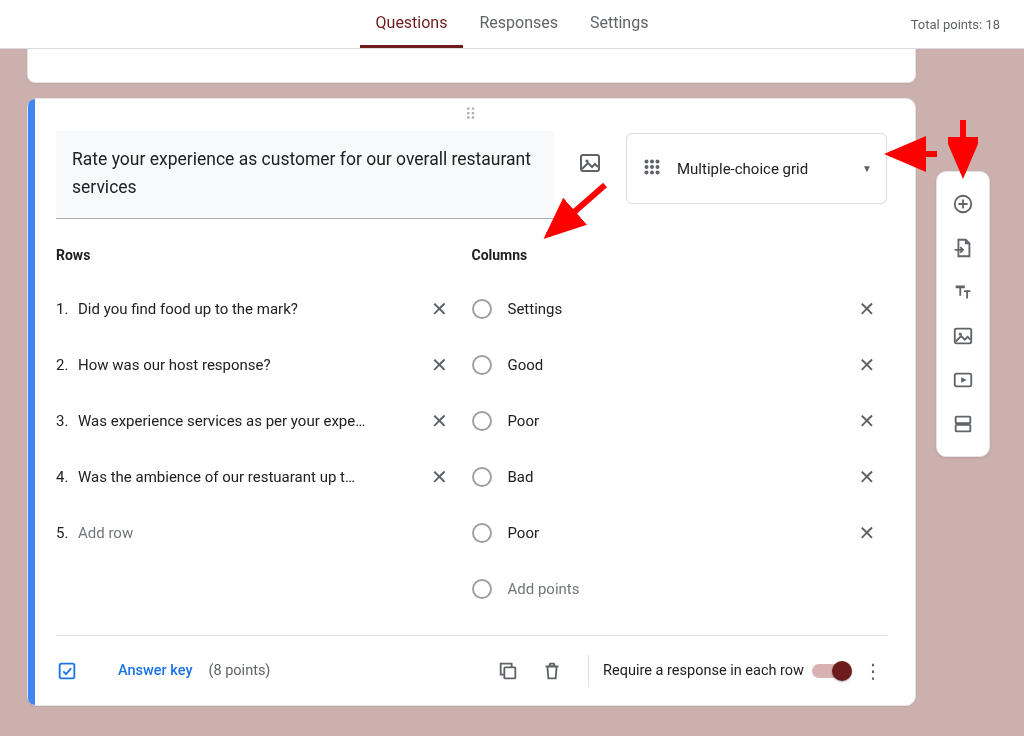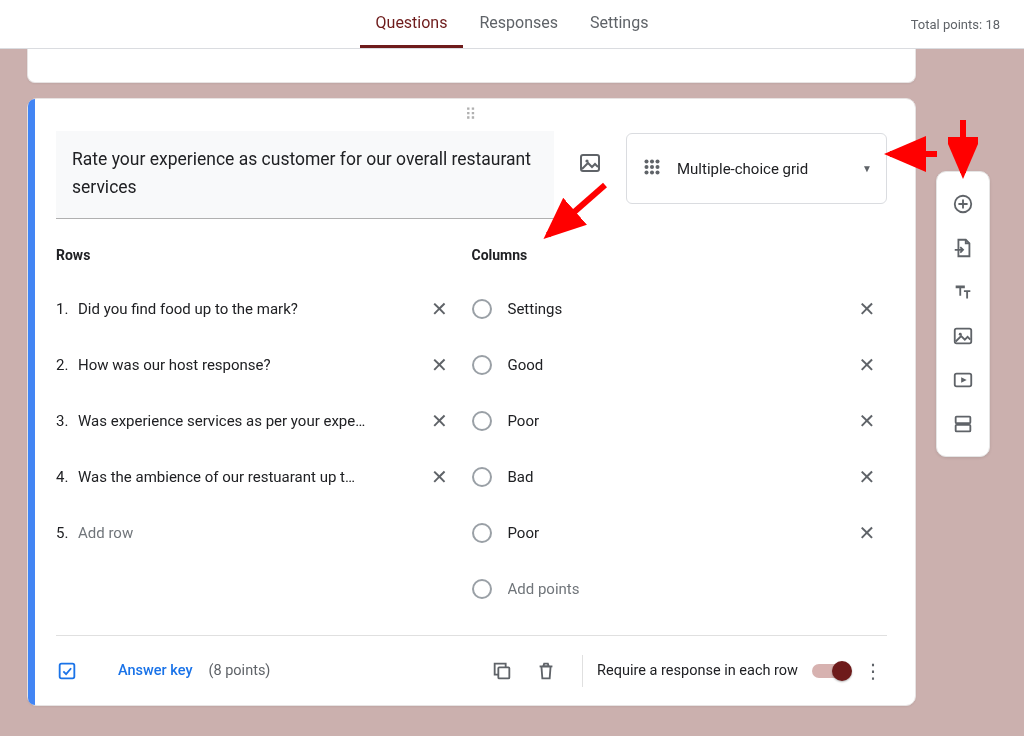--- a/index.html
+++ b/index.html
@@ -187,21 +187,21 @@
   .spacer { flex:1; }
   .footer-icon {
     width: 44px; height: 44px;
     display:flex; align-items:center; justify-content:center;
     color:#5f6368; cursor:pointer;
   }
   .vdiv {
     width: 1px; height: 32px; background:#e0e0e0;
     margin: 0 14px;
   }
-  .req { font-size: 14.5px; color:#202124; margin-right: 14px; }
+  .req { font-size: 14.5px; color:#202124; margin-right: 8px; }
   .switch {
     width: 37px; height: 14px;
     background: #d7b2b0;
     border-radius: 10px;
     position: relative;
     margin-right: 10px;
     cursor: pointer;
   }
   .switch .thumb {
     position: absolute;

